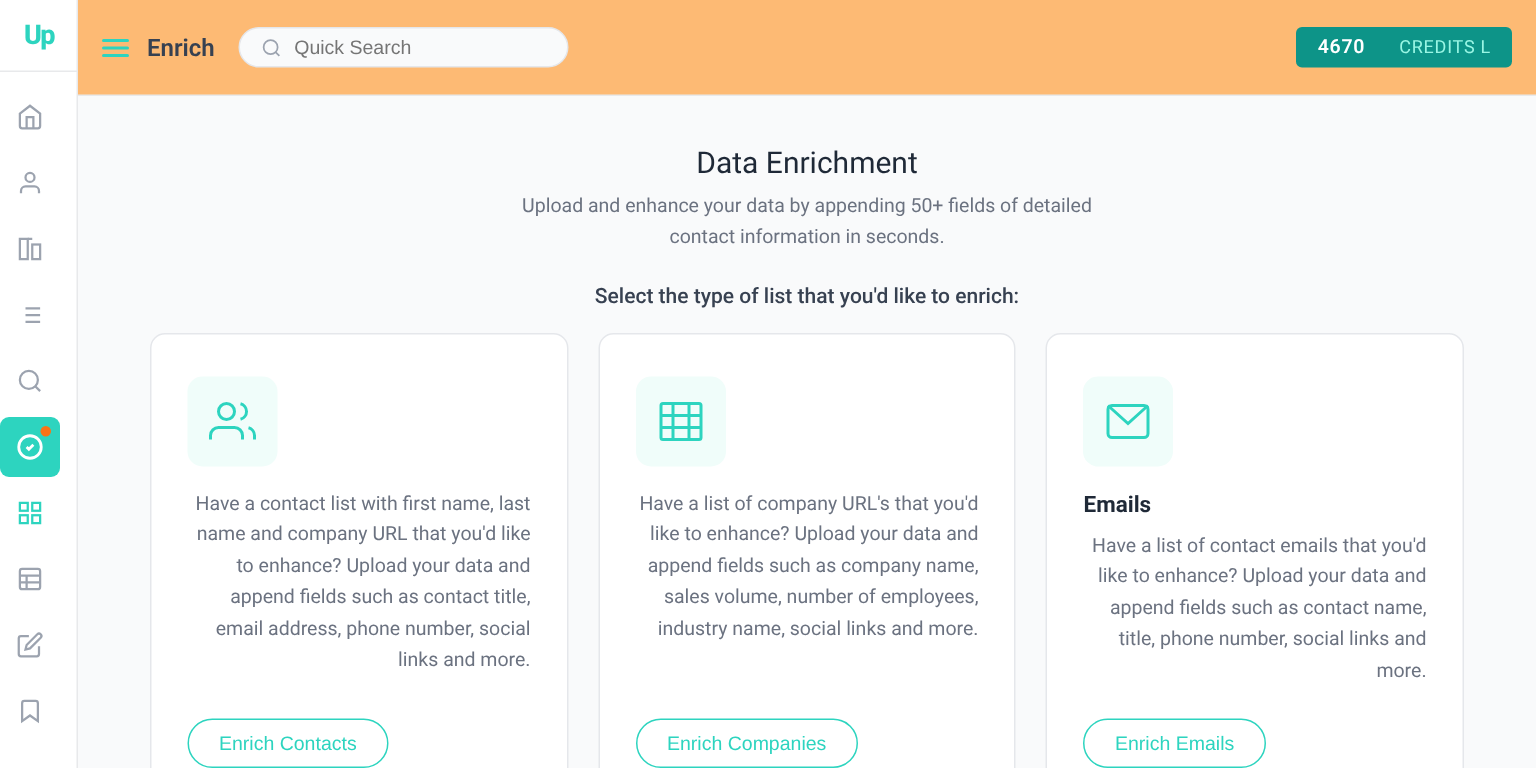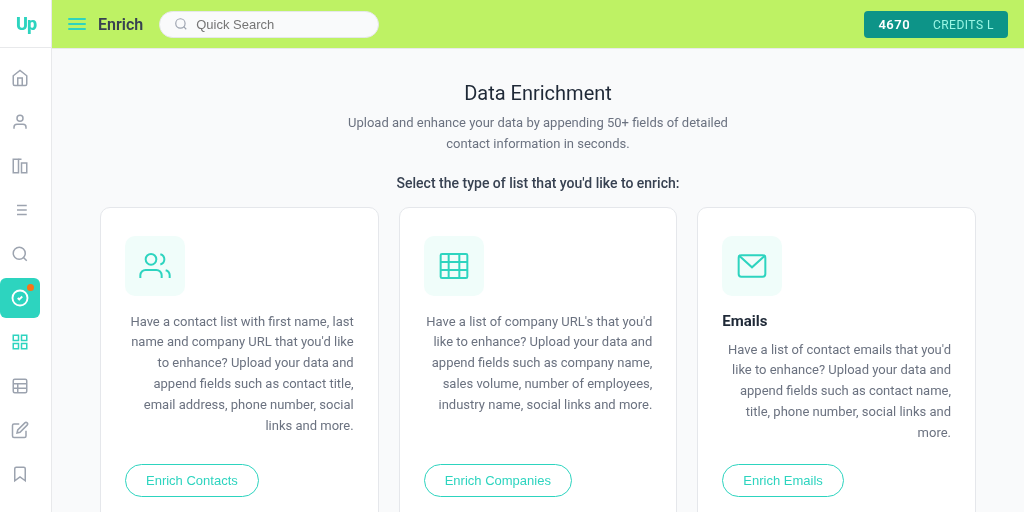--- a/index.html
+++ b/index.html
@@ -65,23 +65,23 @@
     
     .main-content {
       flex: 1;
       display: flex;
       flex-direction: column;
       overflow: hidden;
     }
 
     
     .header {
-      background: #bef264;
+      background: #fdba74;
       border-bottom: 1px solid #e8e9eb;
-      height: 49px;
+      height: 64px;
       display: flex;
       align-items: center;
       padding: 0 16px;
       gap: 12px;
       flex-shrink: 0;
     }
     .header-menu-icon {
       color: #2dd4bf;
       font-size: 18px;
       cursor: pointer;

